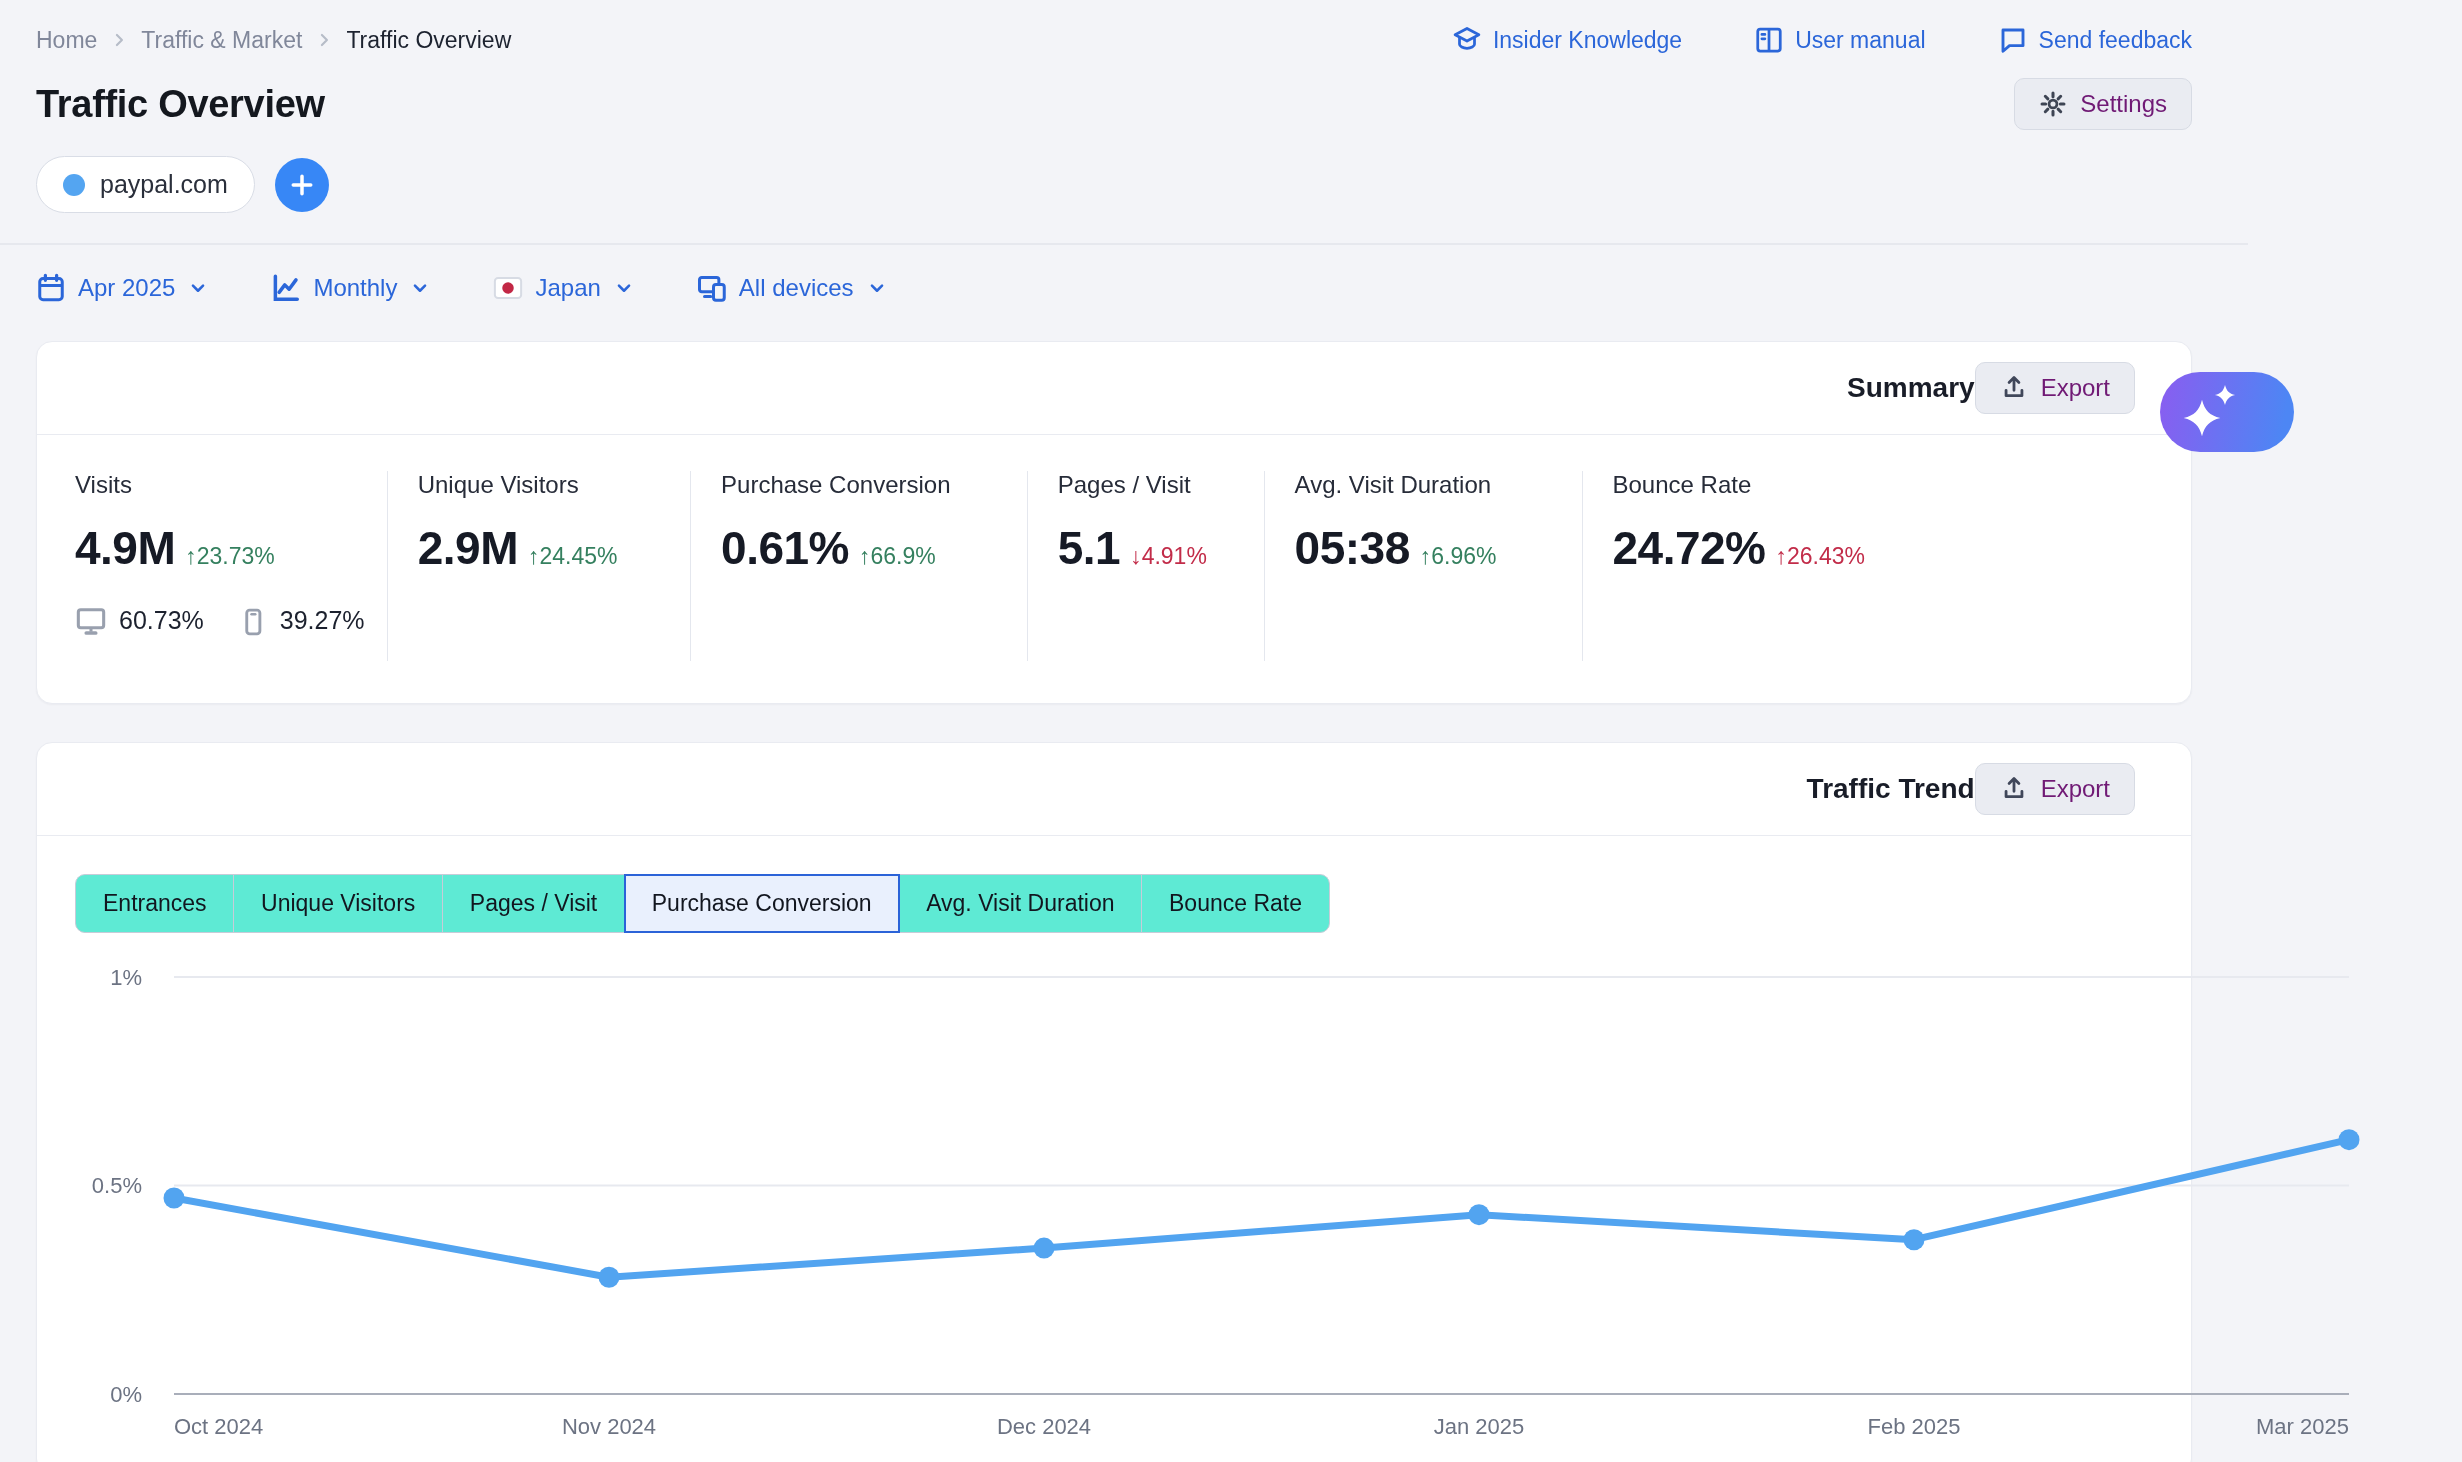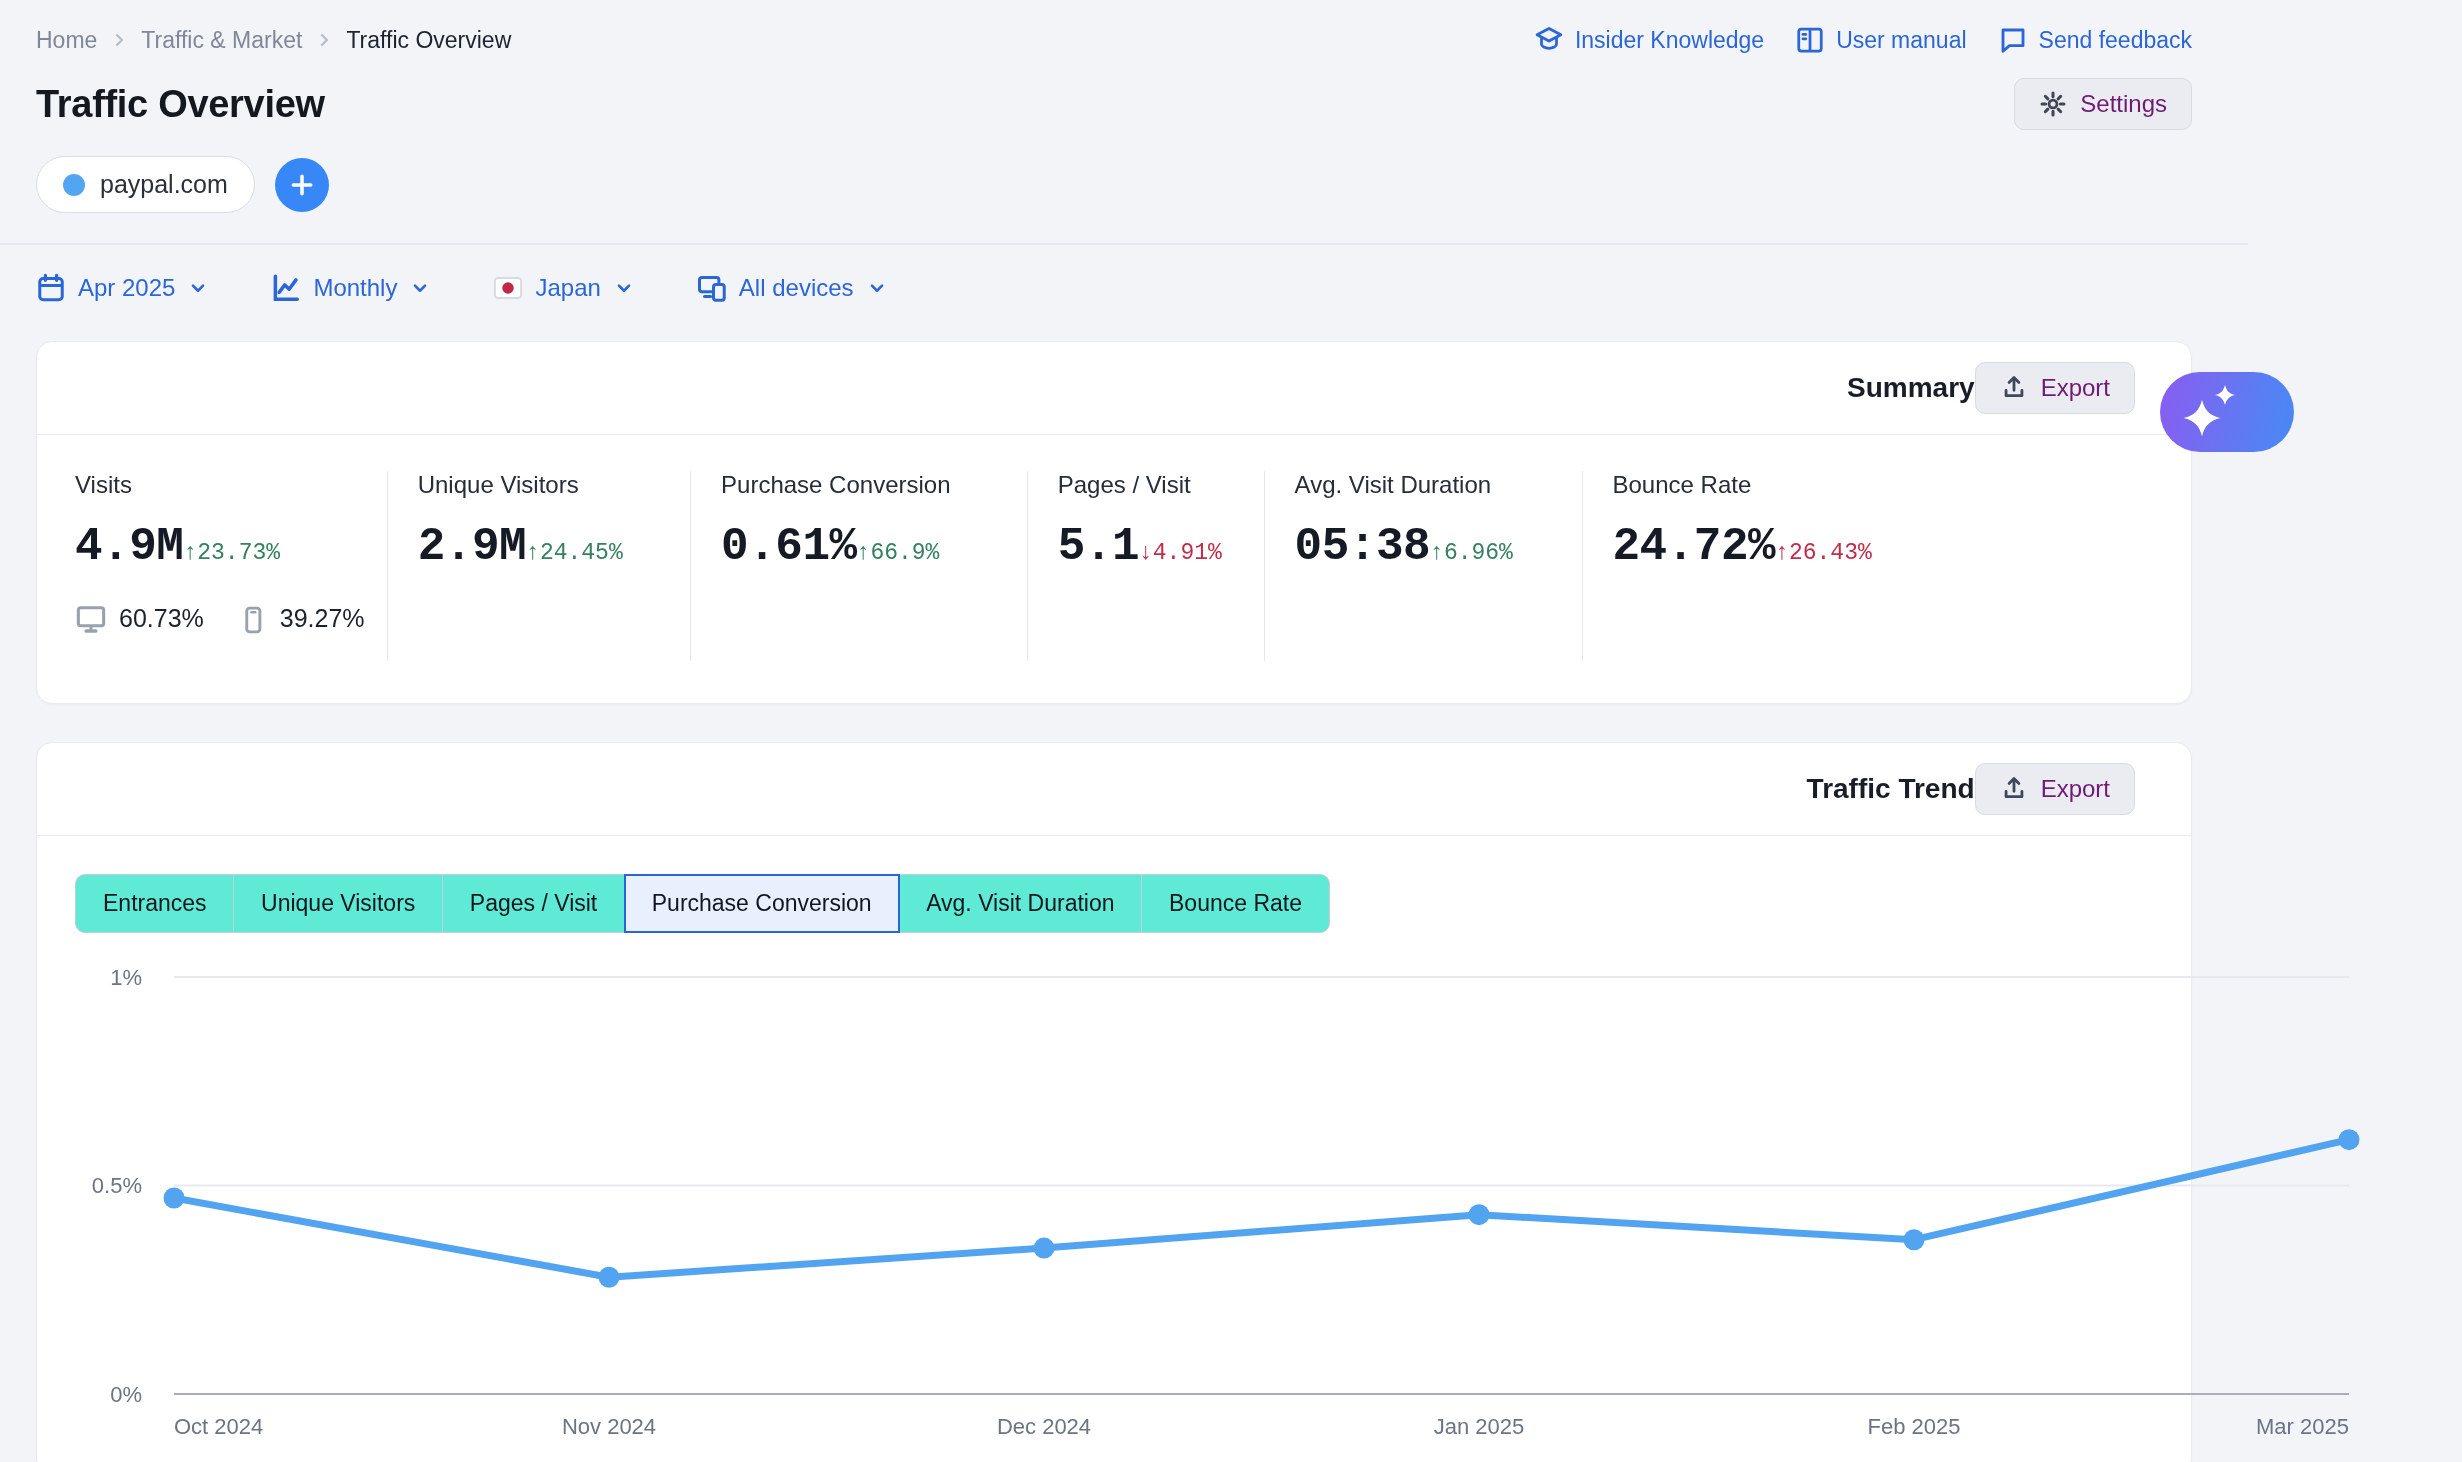--- a/index.html
+++ b/index.html
@@ -10,21 +10,21 @@
   }
   .page{position:relative;width:2248px;height:1462px;box-sizing:border-box;
     padding:0 56px 0 36px;}
 
   
   .topbar{display:flex;justify-content:space-between;align-items:center;padding-top:18px;height:44px;}
   .breadcrumb{display:flex;align-items:center;gap:12px;font-size:23px;}
   .crumb{color:#80879a;cursor:pointer;}
   .crumb.current{color:#1d2330;cursor:default;}
   .crumb-sep{display:flex;align-items:center;}
-  .header-links{display:flex;align-items:flex-end;gap:31px;}
+  .header-links{display:flex;align-items:flex-end;gap:72px;}
   .hlink{display:flex;align-items:center;gap:11px;color:#2b66d9;font-size:23px;cursor:pointer;}
   .hlink svg{width:30px;height:30px;}
 
   
   .title-row{display:flex;justify-content:space-between;align-items:center;margin-top:16px;}
   .page-title{margin:0;font-size:38px;font-weight:700;color:#14181f;letter-spacing:-.3px;}
   .btn{display:inline-flex;align-items:center;gap:13px;background:#eaecf2;border:1.5px solid #d7dbe4;
     border-radius:10px;padding:11px 24px;font-size:24px;color:#701a75;font-family:inherit;cursor:pointer;}
   .btn svg{width:28px;height:28px;}
 
@@ -50,21 +50,21 @@
     box-shadow:0 1px 2px rgba(20,24,40,.04);}
   .card-head{display:flex;justify-content:flex-end;align-items:center;
     padding:20px 56px 20px 38px;border-bottom:1.5px solid #e9ebf1;}
   .card-title{margin:0;font-size:28px;font-weight:700;color:#191d28;}
 
   
   .metrics{display:flex;padding:36px 38px 42px 38px;box-sizing:border-box;}
   .metric{box-sizing:border-box;padding:0 0 0 30px;border-left:1.5px solid #e4e7ee;min-height:190px;}
   .metric:first-child{padding-left:0;border-left:none;}
   .m-label{font-size:24px;color:#272c39;margin-bottom:22px;}
-  .m-valrow{display:flex;align-items:baseline;gap:0;font-family:Liberation Mono, monospace;}
+  .m-valrow{display:flex;align-items:baseline;gap:10px;}
   .m-value{font-size:46px;font-weight:700;color:#161a25;letter-spacing:-.5px;}
   .m-change{font-size:23px;}
   .m-change.good{color:#35805f;}
   .m-change.bad{color:#c22c49;}
   .m-devices{margin-top:30px;display:flex;align-items:center;gap:12px;font-size:25px;color:#1c212e;}
   .m-devices svg{width:32px;height:32px;}
   .m-devices .grp2{margin-left:22px;display:flex;align-items:center;gap:12px;}
 
   
   .tabs{margin:38px 38px 0 38px;display:flex;}

